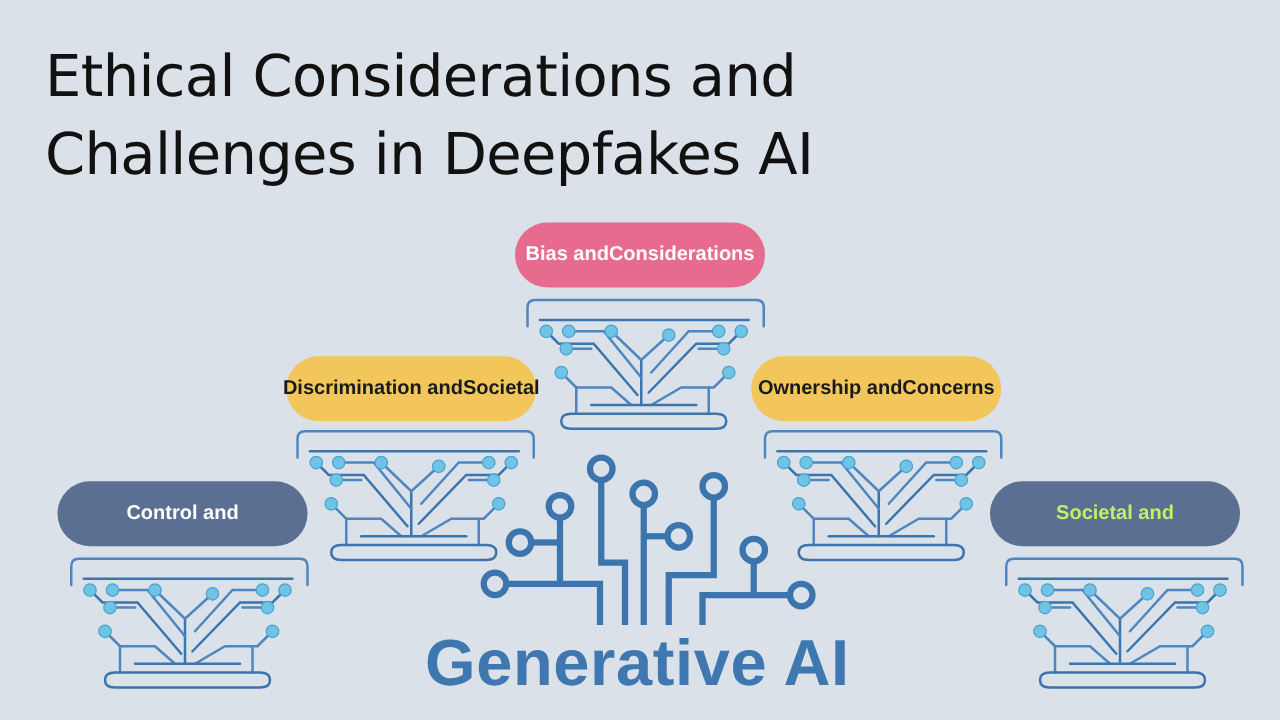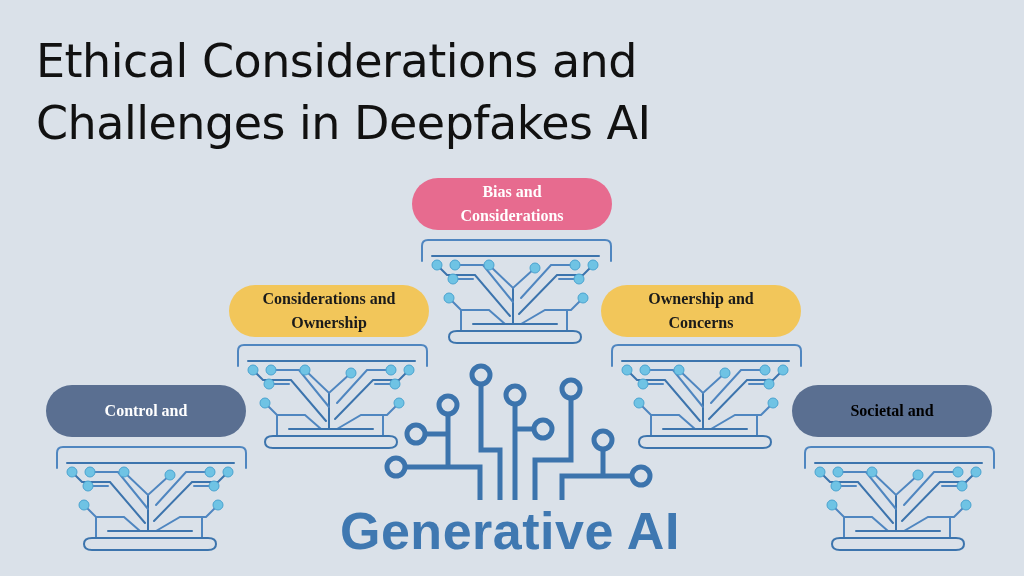--- a/index.html
+++ b/index.html
@@ -16,23 +16,23 @@
       font-weight: normal;
       font-size: 46px;
       line-height: 62px;
       color: #111111;
       letter-spacing: -0.5px;
       margin-left: 36px;
     }
     .pill {
       position: absolute;
       border-radius: 26px;
-      display: flex; flex-direction: column; align-items: center; justify-content: center;
+      display: flex; flex-direction: row; align-items: center; justify-content: center;
       text-align: center;
-      font-family: Liberation Serif, serif;
+      font-family: Liberation Sans, sans-serif;
       font-weight: bold;
       font-size: 16px;
       line-height: 24px;
     }
     .pill span { display: block; white-space: nowrap; }
     .tree { position: absolute; width: 200px; height: 110px; }
     .center-icon { position: absolute; left: 380px; top: 360px; width: 280px; height: 140px; }
     .footer-title {
       position: absolute; left: 340px; top: 498px; width: 380px;
       text-align: left;
@@ -96,43 +96,43 @@
 
 <div class="pill" style="left:412px; top:178px; width:200px; height:52px; background:#e76b8f; color:#ffffff;">
   <span>Bias and</span>
   <span>Considerations</span>
 </div>
 <svg class="tree" style="left:417px; top:236px;" viewBox="0 0 200 110">
     <use href="#tree-sym"></use>
   </svg>
 
 <div class="pill" style="left:229px; top:285px; width:200px; height:52px; background:#f2c65a; color:#1a1a1a;">
-  <span>Considerations and</span>
-  <span>Ownership</span>
+  <span>Discrimination and</span>
+  <span>Societal</span>
 </div>
 <svg class="tree" style="left:233px; top:341px;" viewBox="0 0 200 110">
     <use href="#tree-sym"></use>
   </svg>
 
 <div class="pill" style="left:601px; top:285px; width:200px; height:52px; background:#f2c65a; color:#1a1a1a;text-align:right;">
   <span>Ownership and</span>
   <span>Concerns</span>
 </div>
 <svg class="tree" style="left:607px; top:341px;" viewBox="0 0 200 110">
     <use href="#tree-sym"></use>
   </svg>
 
 <div class="pill" style="left:46px; top:385px; width:200px; height:52px; background:#5a6f91; color:#ffffff;">
   <span>Control and</span>
 </div>
 <svg class="tree" style="left:52px; top:443px;" viewBox="0 0 200 110">
     <use href="#tree-sym"></use>
   </svg>
 
-<div class="pill" style="left:792px; top:385px; width:200px; height:52px; background:#5a6f91; color:#000000;">
+<div class="pill" style="left:792px; top:385px; width:200px; height:52px; background:#5a6f91; color:#bef264;">
   <span>Societal and</span>
 </div>
 <svg class="tree" style="left:800px; top:443px;" viewBox="0 0 200 110">
     <use href="#tree-sym"></use>
   </svg>
 
 <svg class="center-icon" viewBox="0 0 280 140">
   <g fill="none" stroke="#3c74ad" stroke-width="5" stroke-linecap="butt">
 
     <path d="M24 107 H100 V140"></path>

